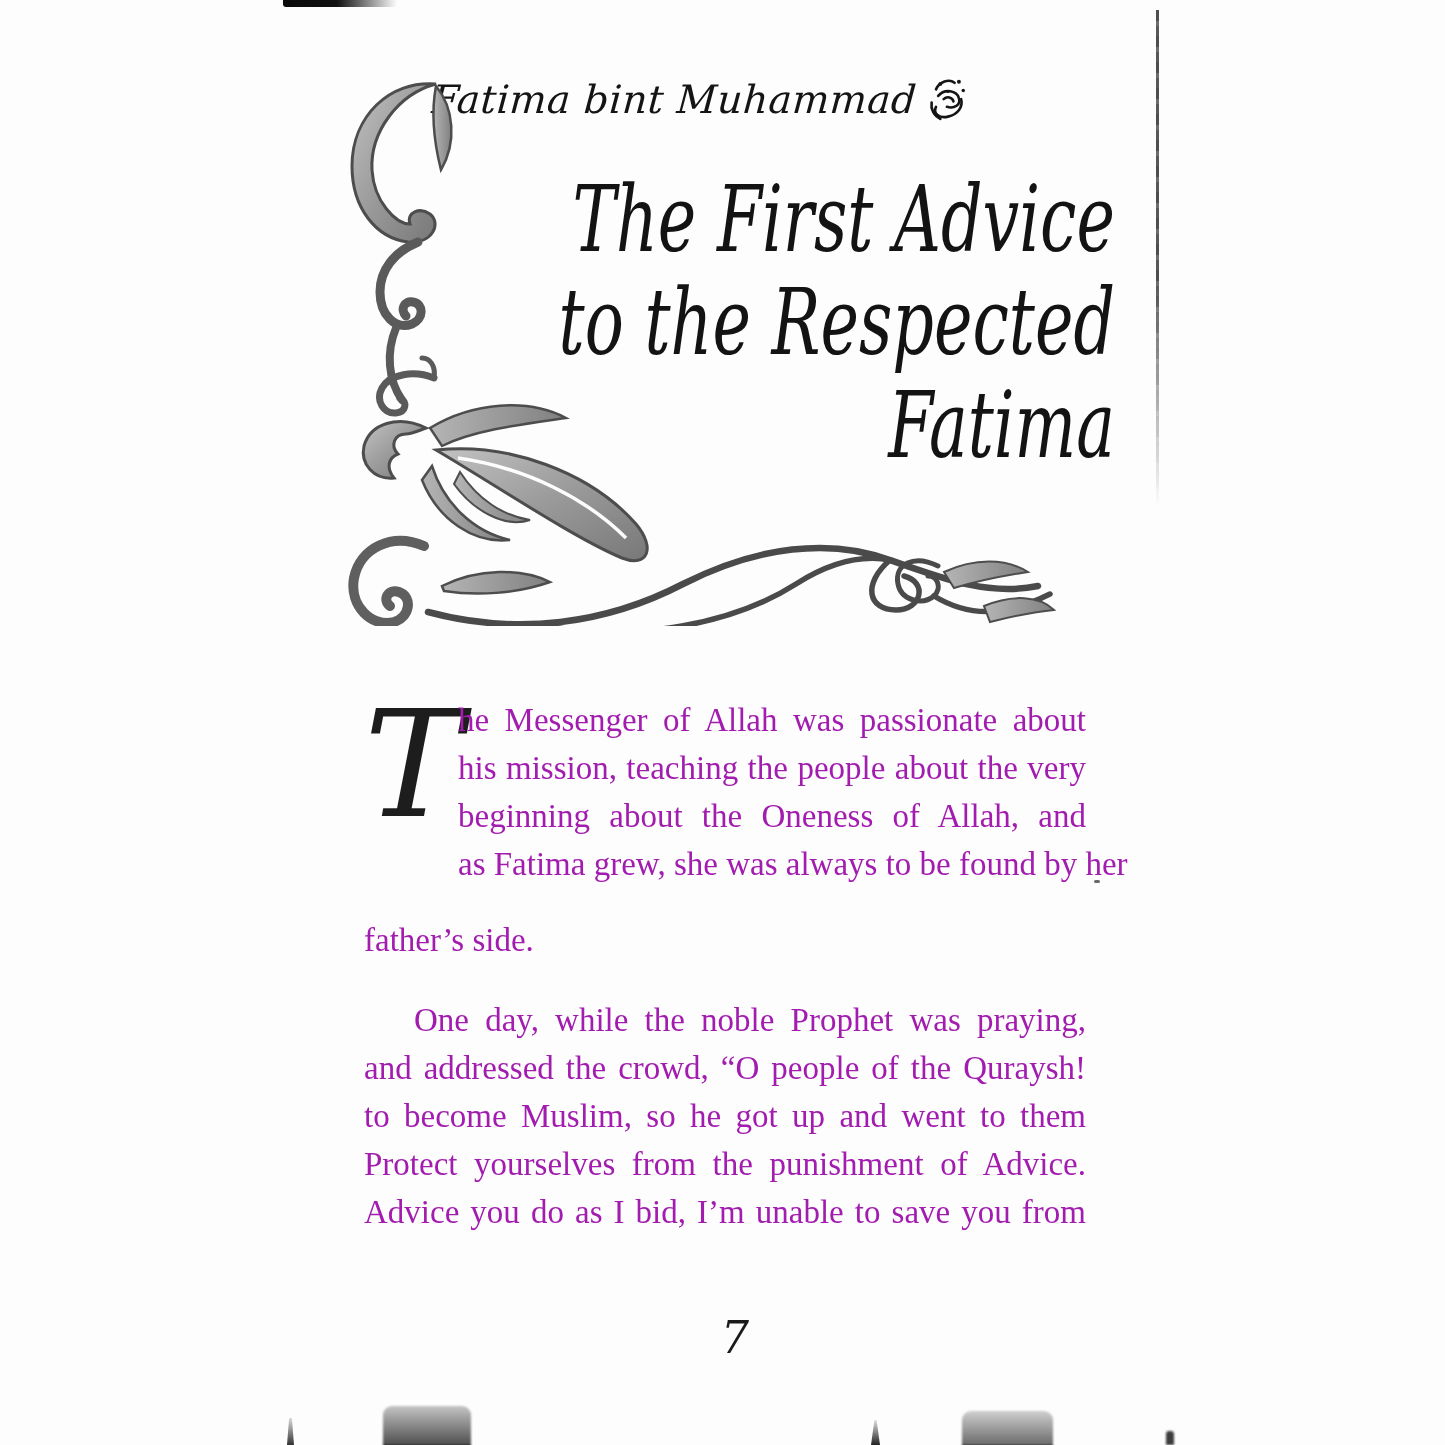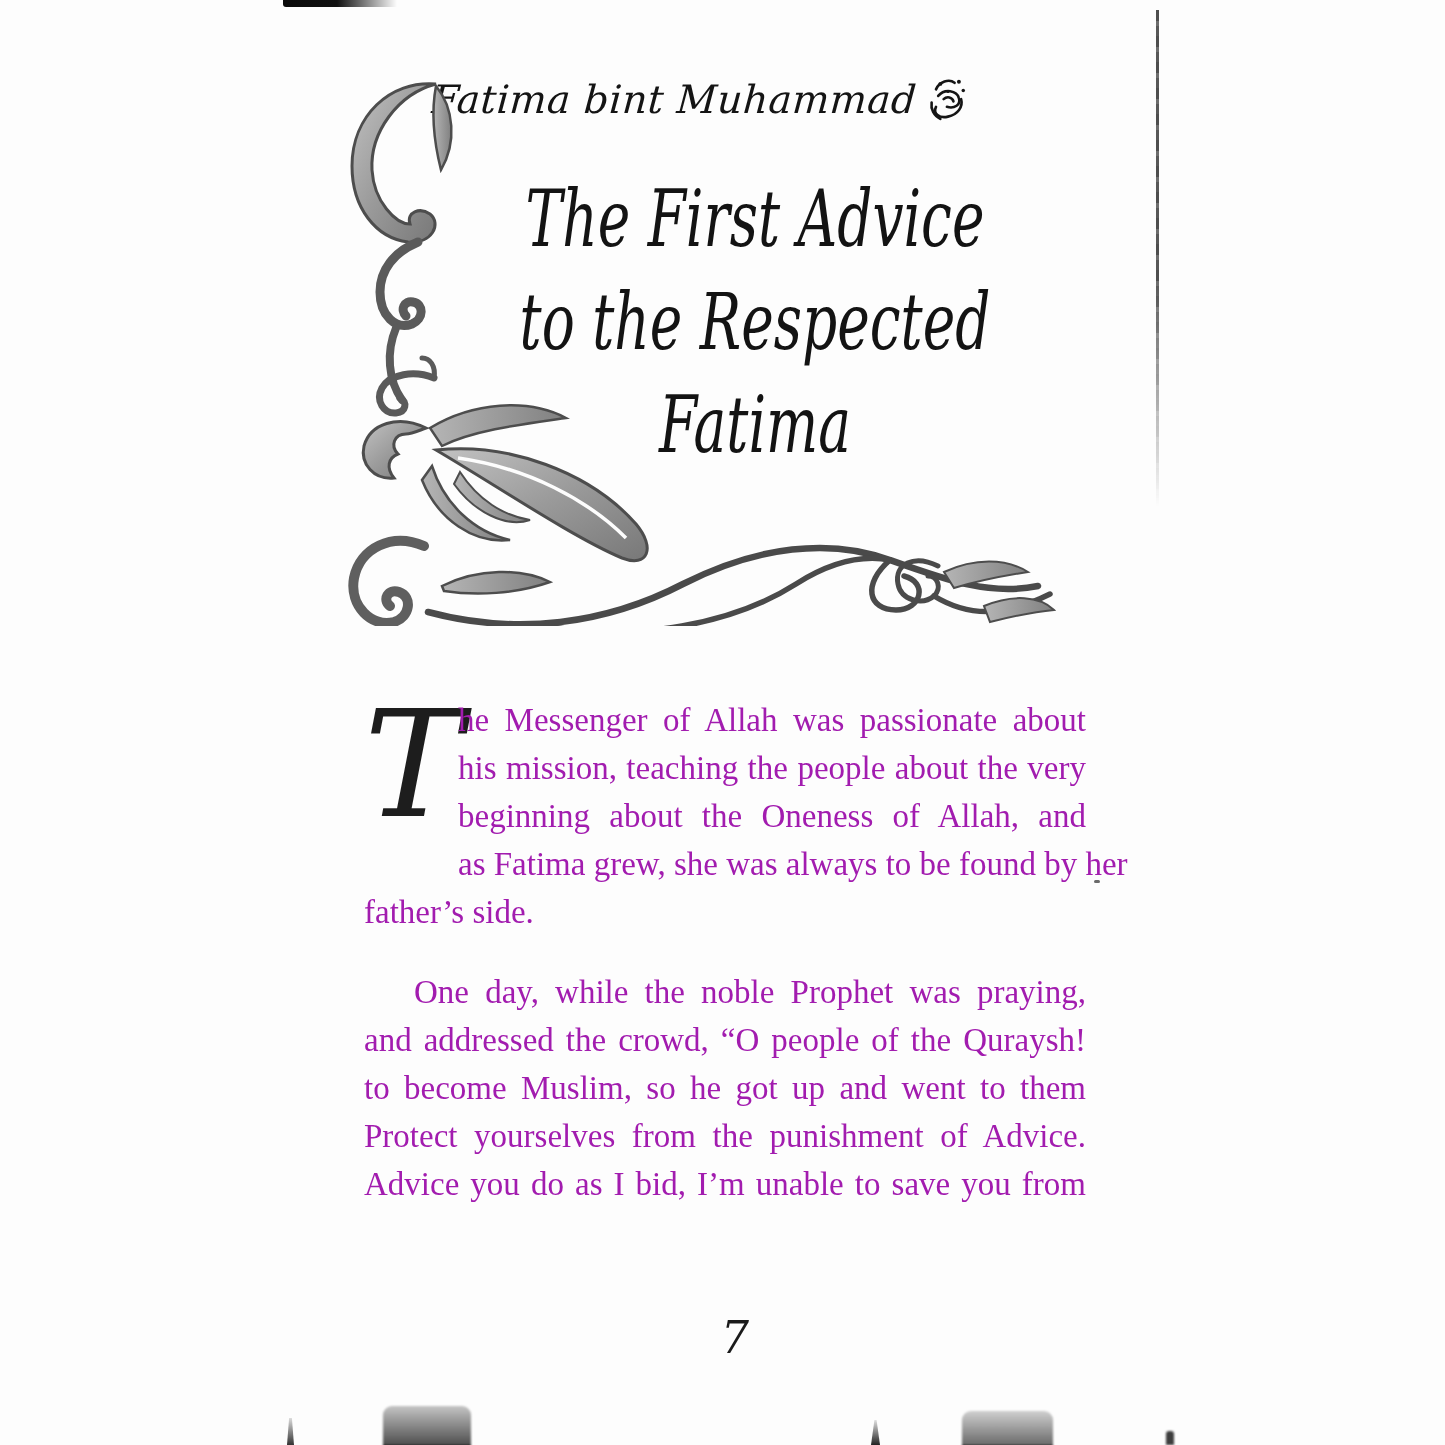--- a/index.html
+++ b/index.html
@@ -48,41 +48,41 @@
   #running-header .htext{
     font-family:"DejaVu Serif", serif;font-style:italic;
     font-size:39px;color:#141414;letter-spacing:.5px;
     transform:skewX(-4deg);
   }
   #sasm-icon{width:40px;height:48px;margin-top:-4px;}
 
   
   #chapter-title{
     position:absolute;left:395px;top:168px;width:720px;
-    text-align:center;
+    text-align:right;
     font-family:"DejaVu Serif", serif;font-style:italic;
-    font-size:55px;color:#131313;
+    font-size:65px;color:#131313;
   }
   #chapter-title .tline{
     height:103px;line-height:103px;
     transform:scale(1,1.42);transform-origin:50% 50%;
     white-space:nowrap;
   }
 
   
   #ornament{position:absolute;left:338px;top:76px;width:724px;height:550px;}
 
   
   #body-block{position:absolute;left:364px;top:696px;width:722px;}
   .bodyline{
     height:48px;line-height:48px;font-size:33px;
     text-align:justify;text-align-last:justify;
     white-space:nowrap;color:#a21caf;
   }
-  .lastline{text-align-last:left;}
+  .lastline{text-align-last:left;margin-top:28px;}
   .indent{text-indent:50px;margin-top:32px;}
   #drop-cap{
     float:left;width:94px;height:145px;
     font-family:"DejaVu Serif", serif;font-style:italic;
     font-size:148px;line-height:138px;
     color:#1d1d1d;text-align:left;
   }
 
   
   #page-number{

